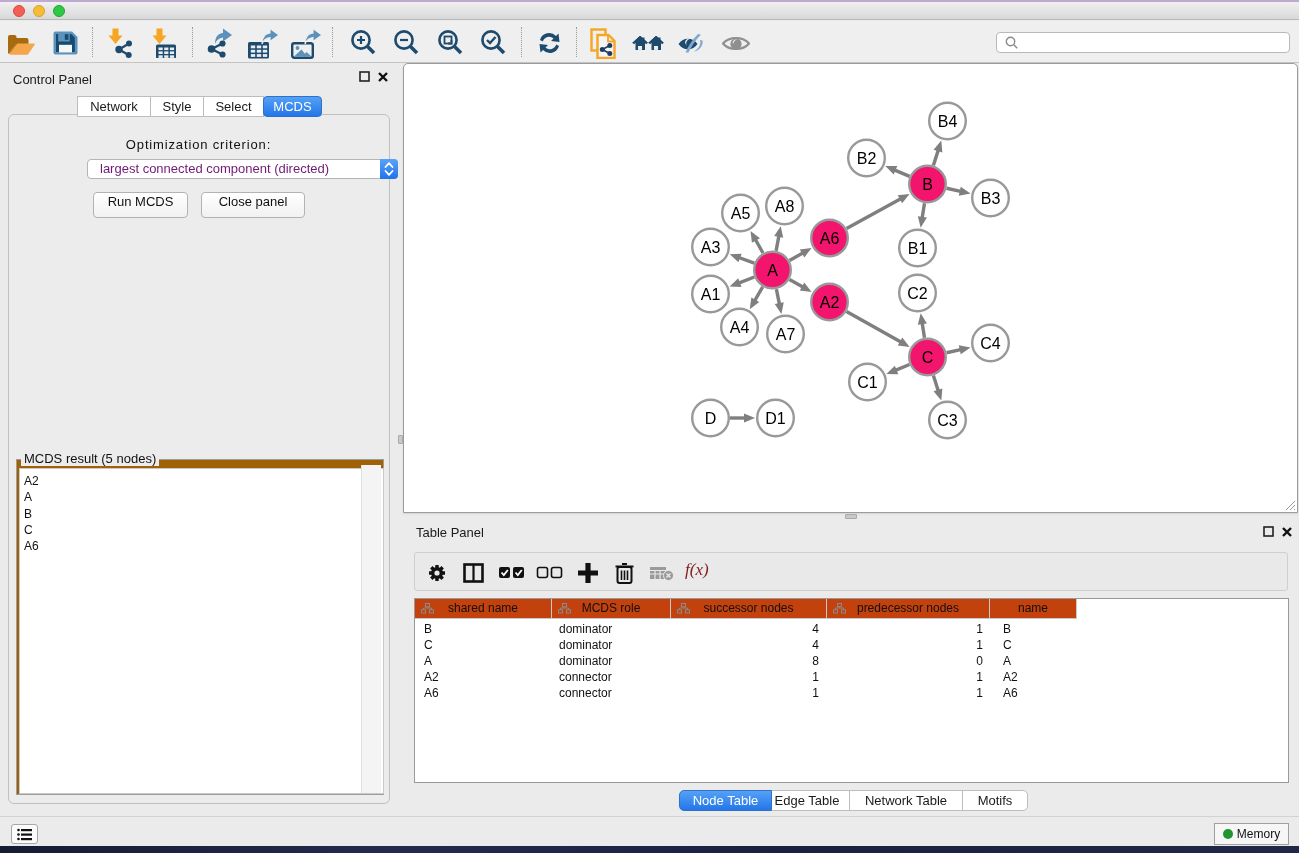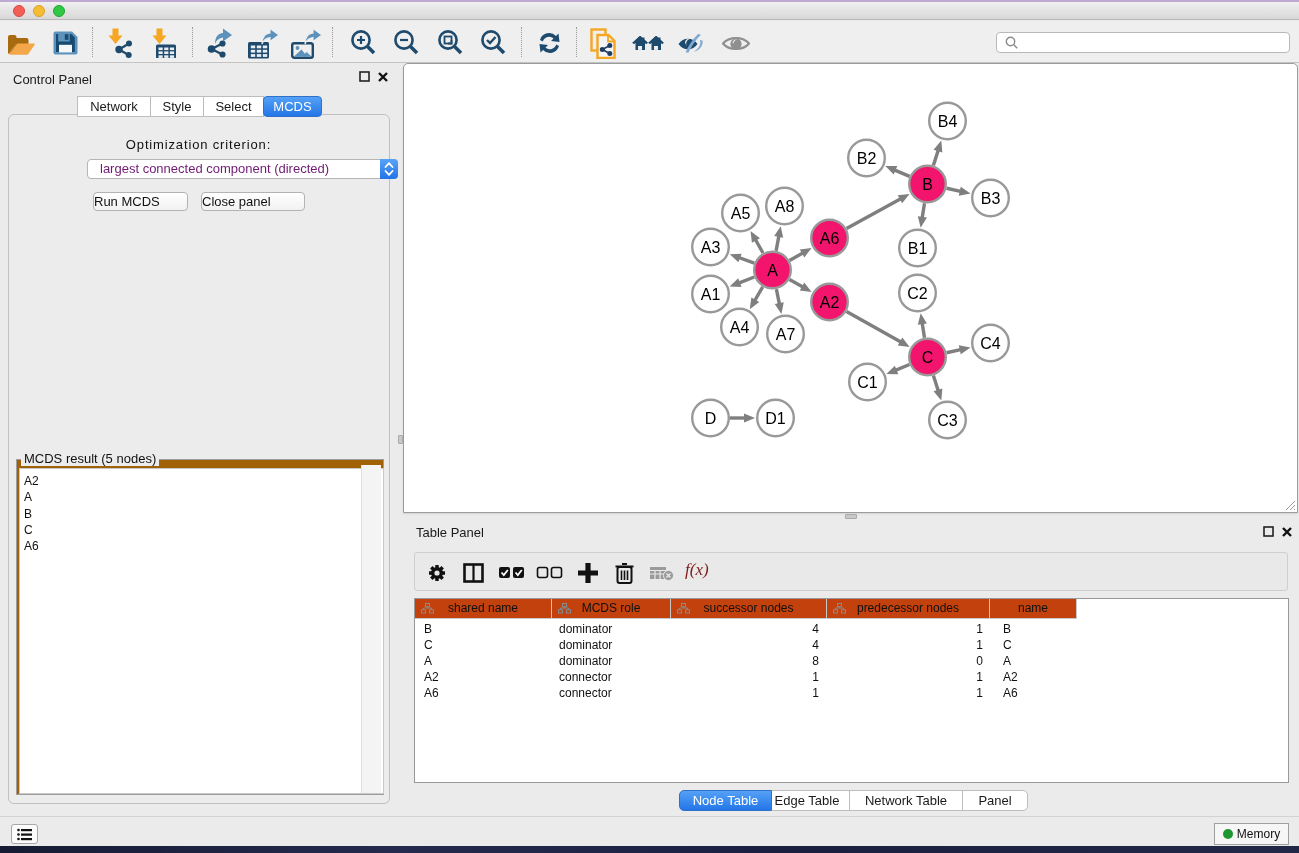--- a/index.html
+++ b/index.html
@@ -28,22 +28,22 @@
 #cp-box { left:8px; top:51px; width:382px; height:690px; background:#ececec;
   border:1px solid #c0c0c0; border-radius:6px; }
 .cptab { position:absolute; top:33px; height:21px; background:#fff; border:1px solid #bdbdbd;
   font-size:13px; color:#1a1a1a; text-align:center; line-height:19px; }
 #tab-mcds { background:linear-gradient(#55a1f6,#2476e9); color:#fff; border:1px solid #2e72c8; border-radius:4px; }
 #opt-label { left:0; width:397px; top:74px; text-align:center; font-size:13px; letter-spacing:0.85px; color:#111; }
 #dropdown { left:43px; top:96px; width:311px; height:20px; background:#fff;
   border:1px solid #b5b5b5; border-radius:4px; font-size:13px; color:#701a75; line-height:18px; padding-left:12px;margin-left:44px; }
 #dd-btn { position:absolute; right:-1px; top:-1px; width:18px; height:20px; border-radius:0 4px 4px 0;
   background:linear-gradient(#58a3f7,#2273e9); }
-.btn { position:absolute; height:19px; background:linear-gradient(#ffffff,#f1f1f1); border:1px solid #b3b3b3;
-  border-radius:4px; font-size:13px; color:#111; line-height:17px; }
+.btn { position:absolute; height:26px; background:linear-gradient(#ffffff,#f1f1f1); border:1px solid #b3b3b3;
+  border-radius:4px; font-size:13px; color:#111; text-align:center; line-height:17px; }
 #fieldset { left:16px; top:396px; width:368px; height:336px; border:1px solid #9d9d9d; background:#a16207; }
 #fs-legend { position:absolute; left:4px; top:-9px; background:#ececec; padding:0 3px; font-size:13px; color:#111; z-index:3; }
 #fs-list { position:absolute; left:2px; top:8px; width:365px; height:326px; padding-top:4px; background:#fff; border:1px solid #c9c9c9; }
 #fs-list .item { font-size:12px; color:#111; padding-left:4px; height:16.3px; line-height:16px; }
 #fs-scroll { position:absolute; right:2px; top:-4px; width:20px; height:328px; background:#f4f4f4; border-left:1px solid #e0e0e0;}
 
 
 #netwin { left:403px; top:63px; width:895px; height:450px; background:#fff;
   border:1px solid #9b9b9b; border-radius:5px 5px 0 0; box-shadow:0 1px 2px rgba(0,0,0,.10); }
 #net-titlebar { position:absolute; left:0; top:0; width:893px; height:23px;
@@ -449,21 +449,21 @@
         <div class="td" style="left:9px;top:86px;">A6</div>
         <div class="td" style="left:144px;top:86px;">connector</div>
         <div class="td" style="left:256px;top:86px;width:148px;text-align:right;">1</div>
         <div class="td" style="left:412px;top:86px;width:156px;text-align:right;">1</div>
         <div class="td" style="left:588px;top:86px;">A6</div>
       </div>
   </div>
   <div class="tptab" id="tab-node" style="left:274px;width:93px;border-radius:5px 0 0 5px;">Node Table</div>
   <div class="tptab" style="left:359px;width:86px;">Edge Table</div>
   <div class="tptab" style="left:444px;width:114px;">Network Table</div>
-  <div class="tptab" style="left:557px;width:66px;border-radius:0 5px 5px 0;">Panel</div>
+  <div class="tptab" style="left:557px;width:66px;border-radius:0 5px 5px 0;">Motifs</div>
 </div>
 
 <div class="abs" style="left:398px;top:435px;width:5px;height:9px;background:#c9c9c9;border:1px solid #aaa;border-radius:1px;"></div>
 <div class="abs" style="left:845px;top:514px;width:12px;height:5px;background:#c9c9c9;border:1px solid #aaa;border-radius:1px;"></div>
 <div class="abs" id="statusbar">
   <div id="listbtn">
     <svg width="16" height="13" style="position:absolute;left:5px;top:3px" viewBox="0 0 16 13">
       <circle cx="1.5" cy="2" r="1.3" fill="#111"></circle>
         <rect x="4" y="1" width="11" height="2.2" fill="#111"></rect>
       <circle cx="1.5" cy="6.5" r="1.3" fill="#111"></circle>

